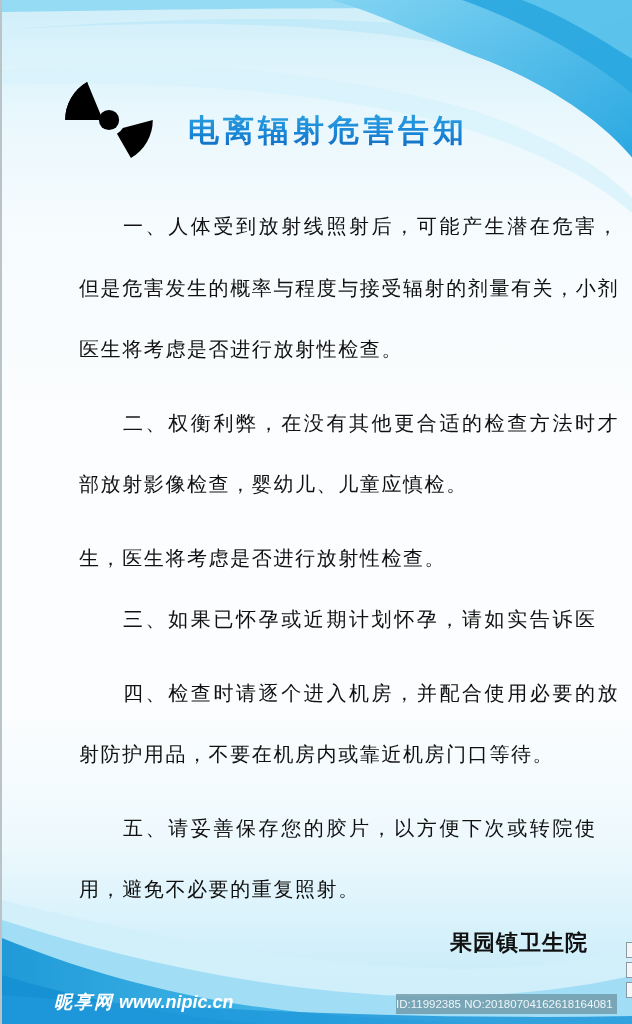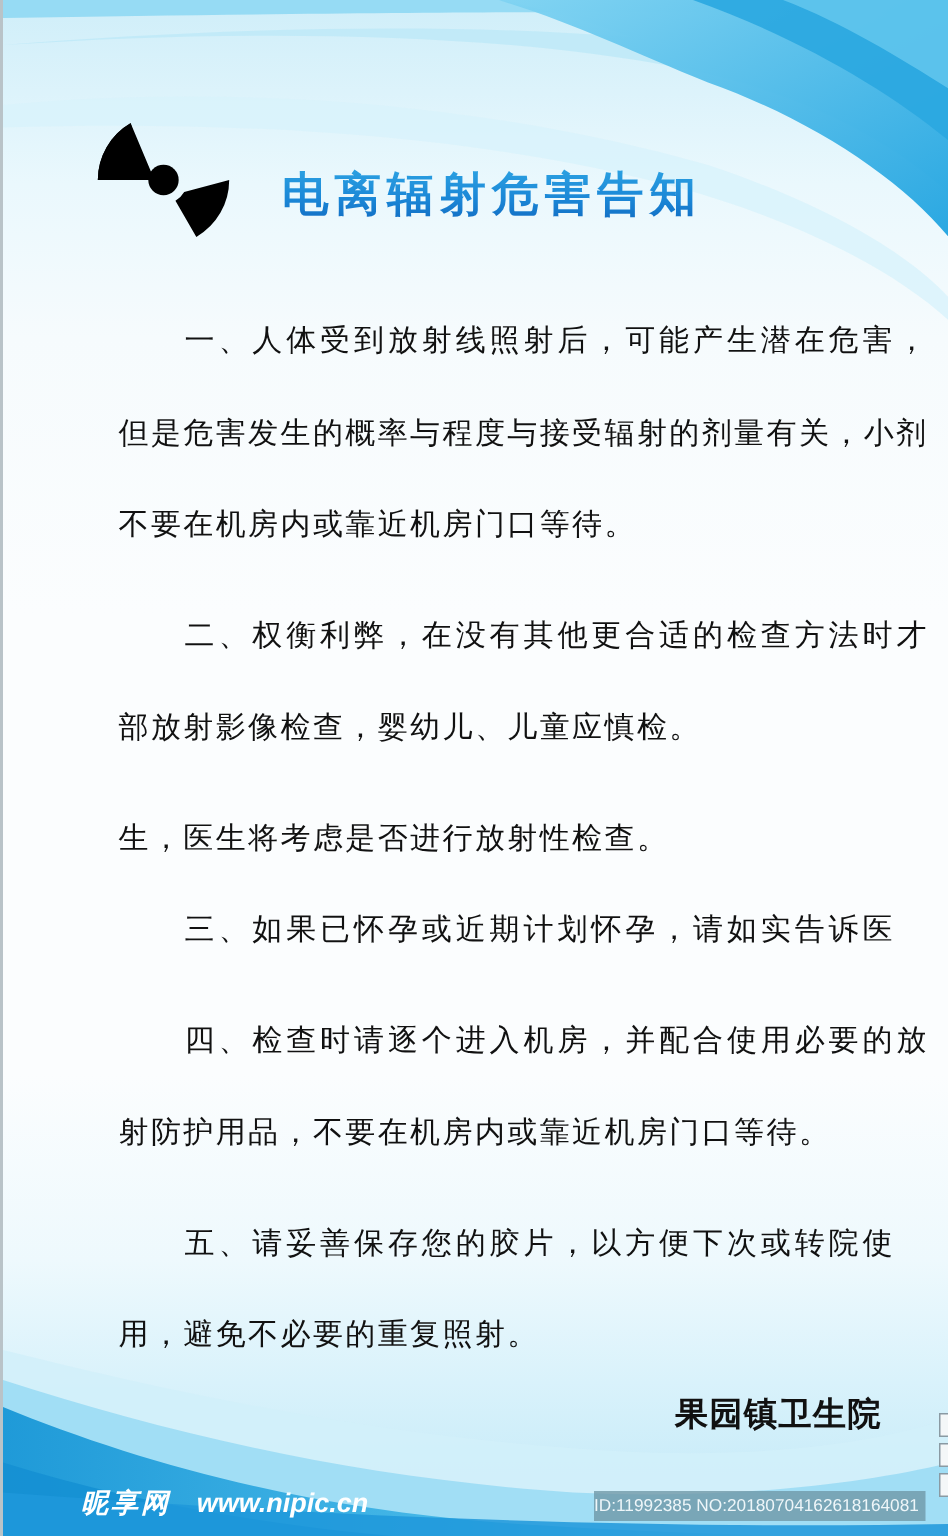--- a/index.html
+++ b/index.html
@@ -41,21 +41,21 @@
     .sig {
       position: absolute; left: 448px; top: 928px;
       font-family: "DejaVu Sans", sans-serif; font-weight: bold;
       font-size: 22px; color: #111; letter-spacing: 1px; white-space: nowrap;
     }
     .wm-logo {
       position: absolute; left: 16px; top: 990px; white-space: nowrap;
       color: #ffffff; font-style: italic;
     }
     .wm-cn { font-family: "DejaVu Sans", sans-serif; font-weight: bold; font-size: 18px; letter-spacing: 2px; margin-left: 36px; }
-    .wm-url { font-family: "Liberation Sans", sans-serif; font-weight: bold; font-size: 18px; margin-left: 12px; }
+    .wm-url { font-family: "Liberation Sans", sans-serif; font-weight: bold; font-size: 18px; margin-left: 0; }
     .wm-id {
       position: absolute; left: 394px; top: 994px; width: 221px; height: 20px;
       background: rgba(110, 150, 165, 0.78);
       color: #eef6f9; font-family: "Liberation Sans", sans-serif; font-size: 11.5px;
       line-height: 20px; text-align: left; white-space: nowrap;
     }
     .edge-marks { position: absolute; left: 624px; top: 942px; width: 8px; height: 60px; }
     .edge-marks span { display: block; width: 8px; height: 16px; margin-bottom: 4px; border: 1px solid #8a9aa3; background: #f4f7f8; }
   </style>
 </head>
@@ -98,21 +98,21 @@
       <path d="M -15 -8.66 L -23.8 -41.23 A 47.6 47.6 0 0 0 -47.6 0 L -17.3 0 A 17.3 17.3 0 0 1 -15 -8.66 Z" transform="rotate(120) scale(-1,1) rotate(60)"></path>
     </g>
   </svg>
 
   <div class="title">电离辐射危害告知</div>
 
   <div class="body-text">
     <div class="para">
       <span class="line first">一、人体受到放射线照射后，可能产生潜在危害，</span>
       <span class="line">但是危害发生的概率与程度与接受辐射的剂量有关，小剂</span>
-      <span class="line">不要在机房内或靠近机房门口等待。</span>
+      <span class="line">医生将考虑是否进行放射性检查。</span>
     </div>
     <div class="para">
       <span class="line first">二、权衡利弊，在没有其他更合适的检查方法时才</span>
       <span class="line">部放射影像检查，婴幼儿、儿童应慎检。</span>
     </div>
     <div class="para">
       <span class="line">生，医生将考虑是否进行放射性检查。</span>
       <span class="line first">三、如果已怀孕或近期计划怀孕，请如实告诉医</span>
     </div>
     <div class="para">

